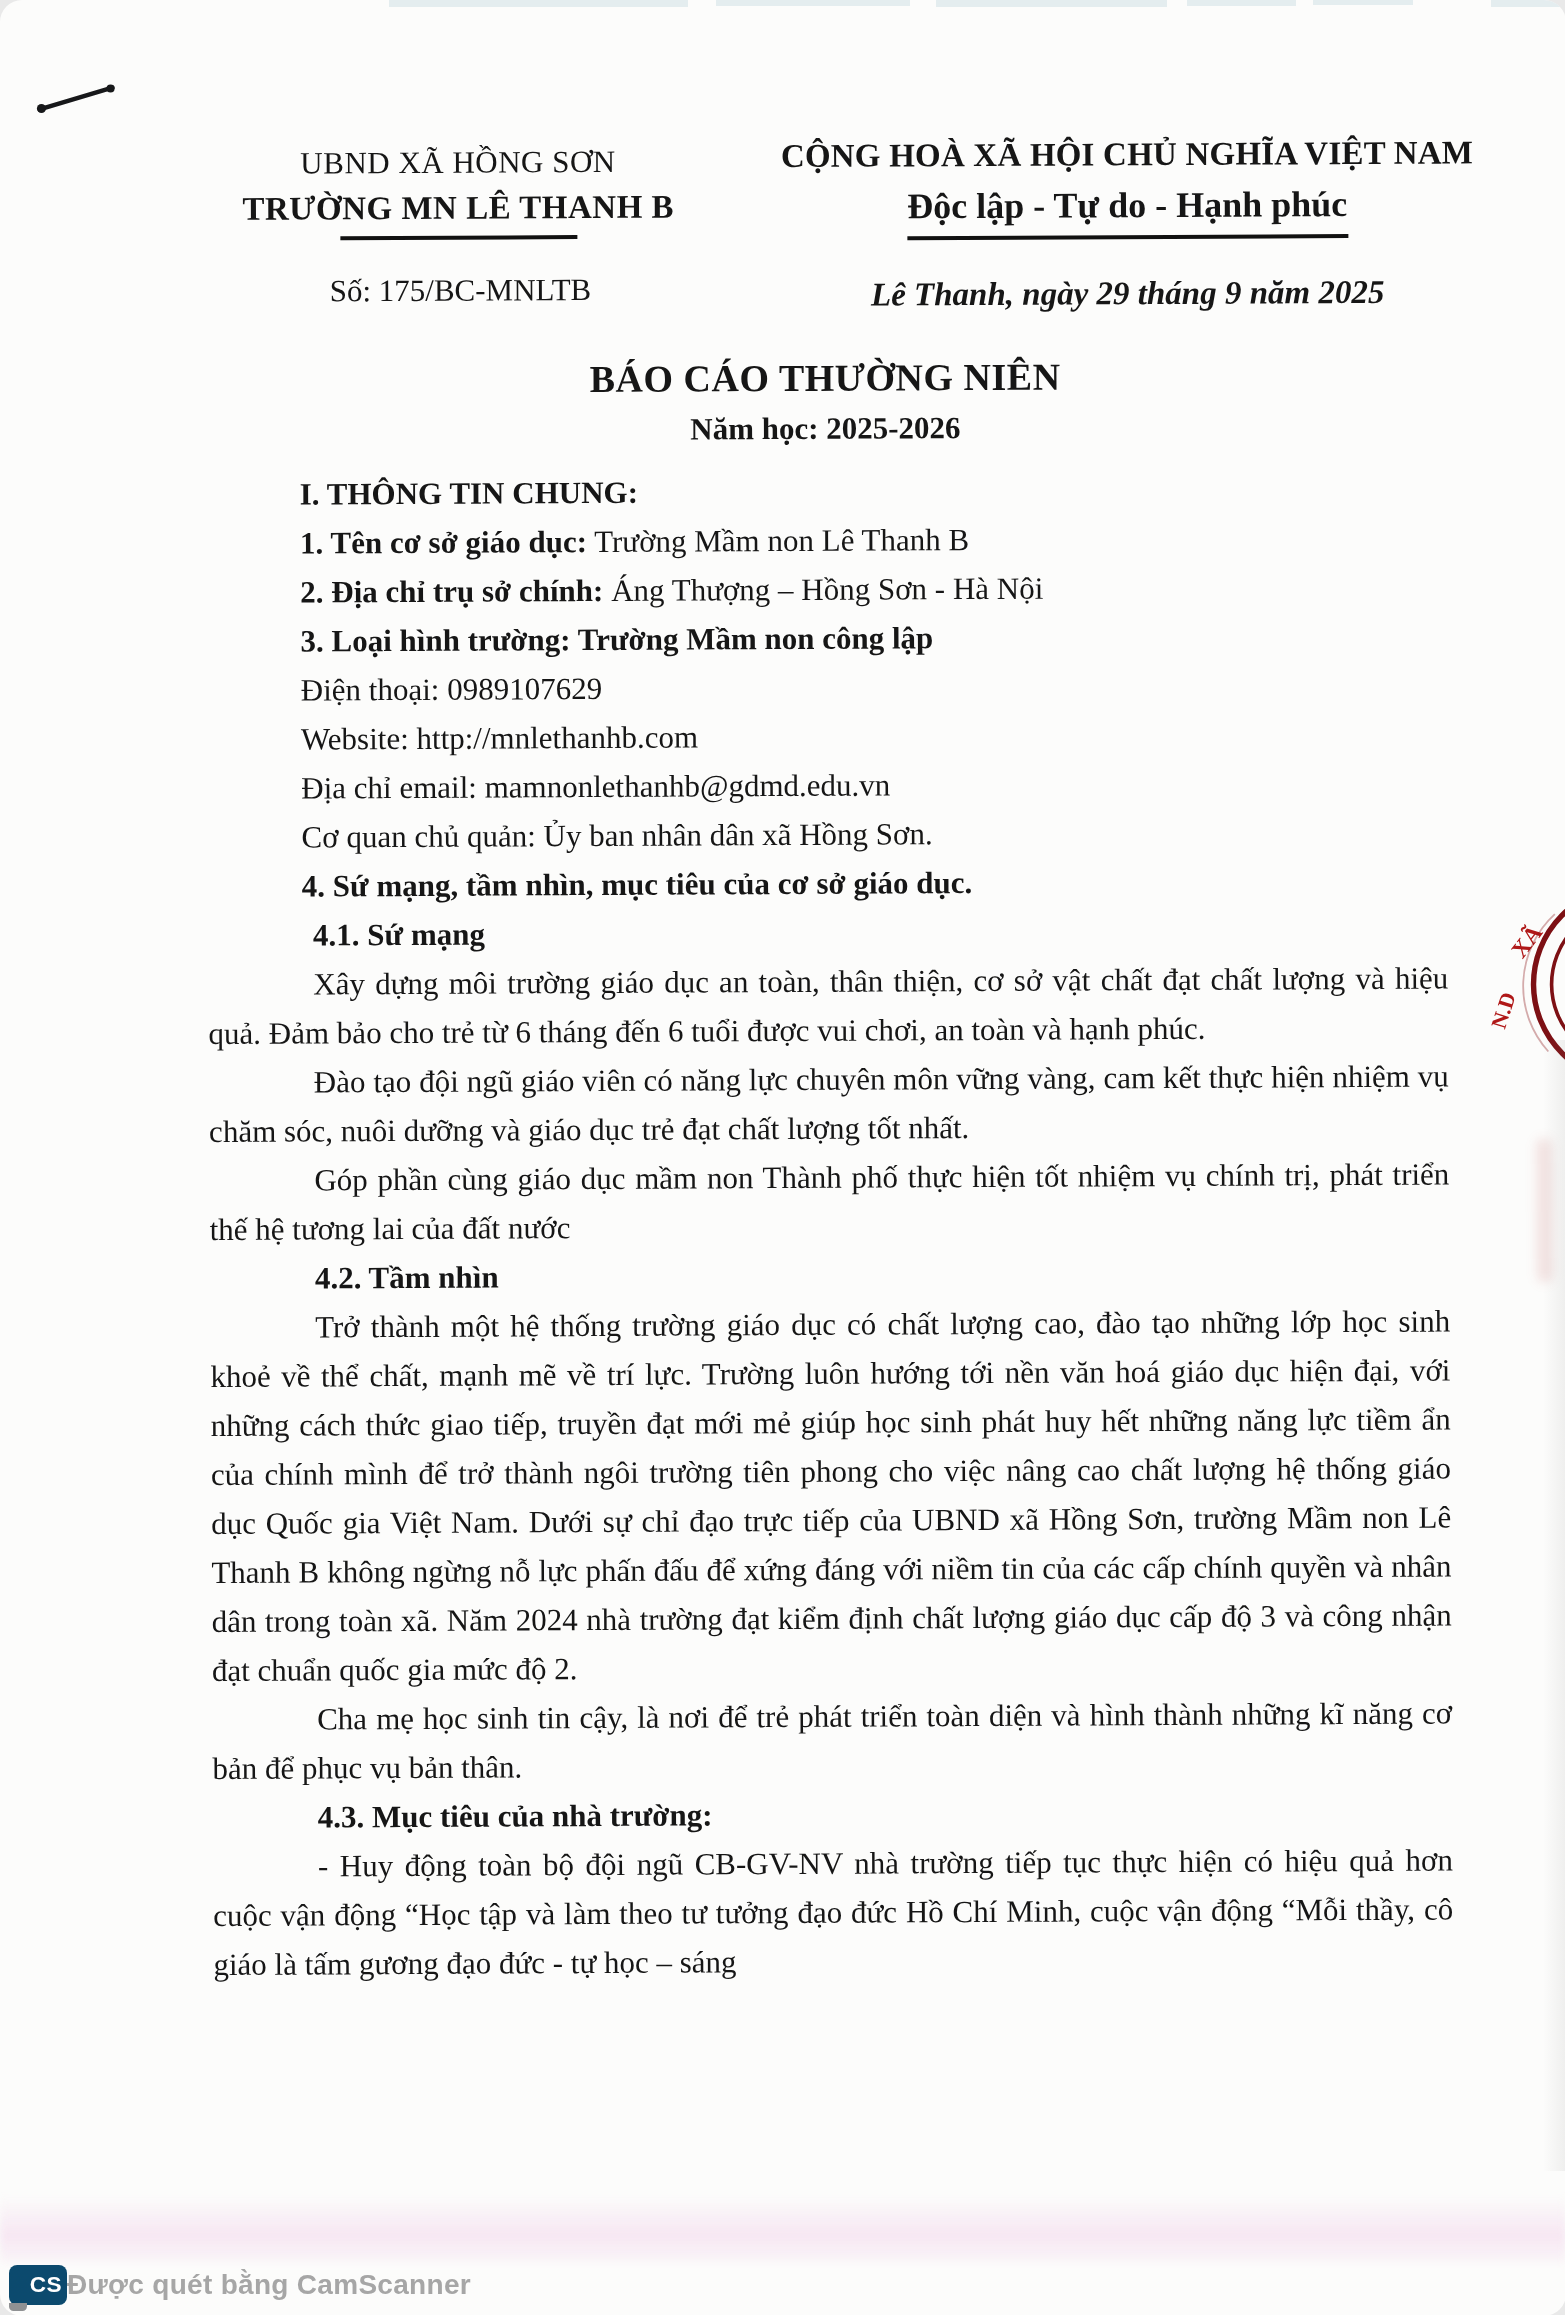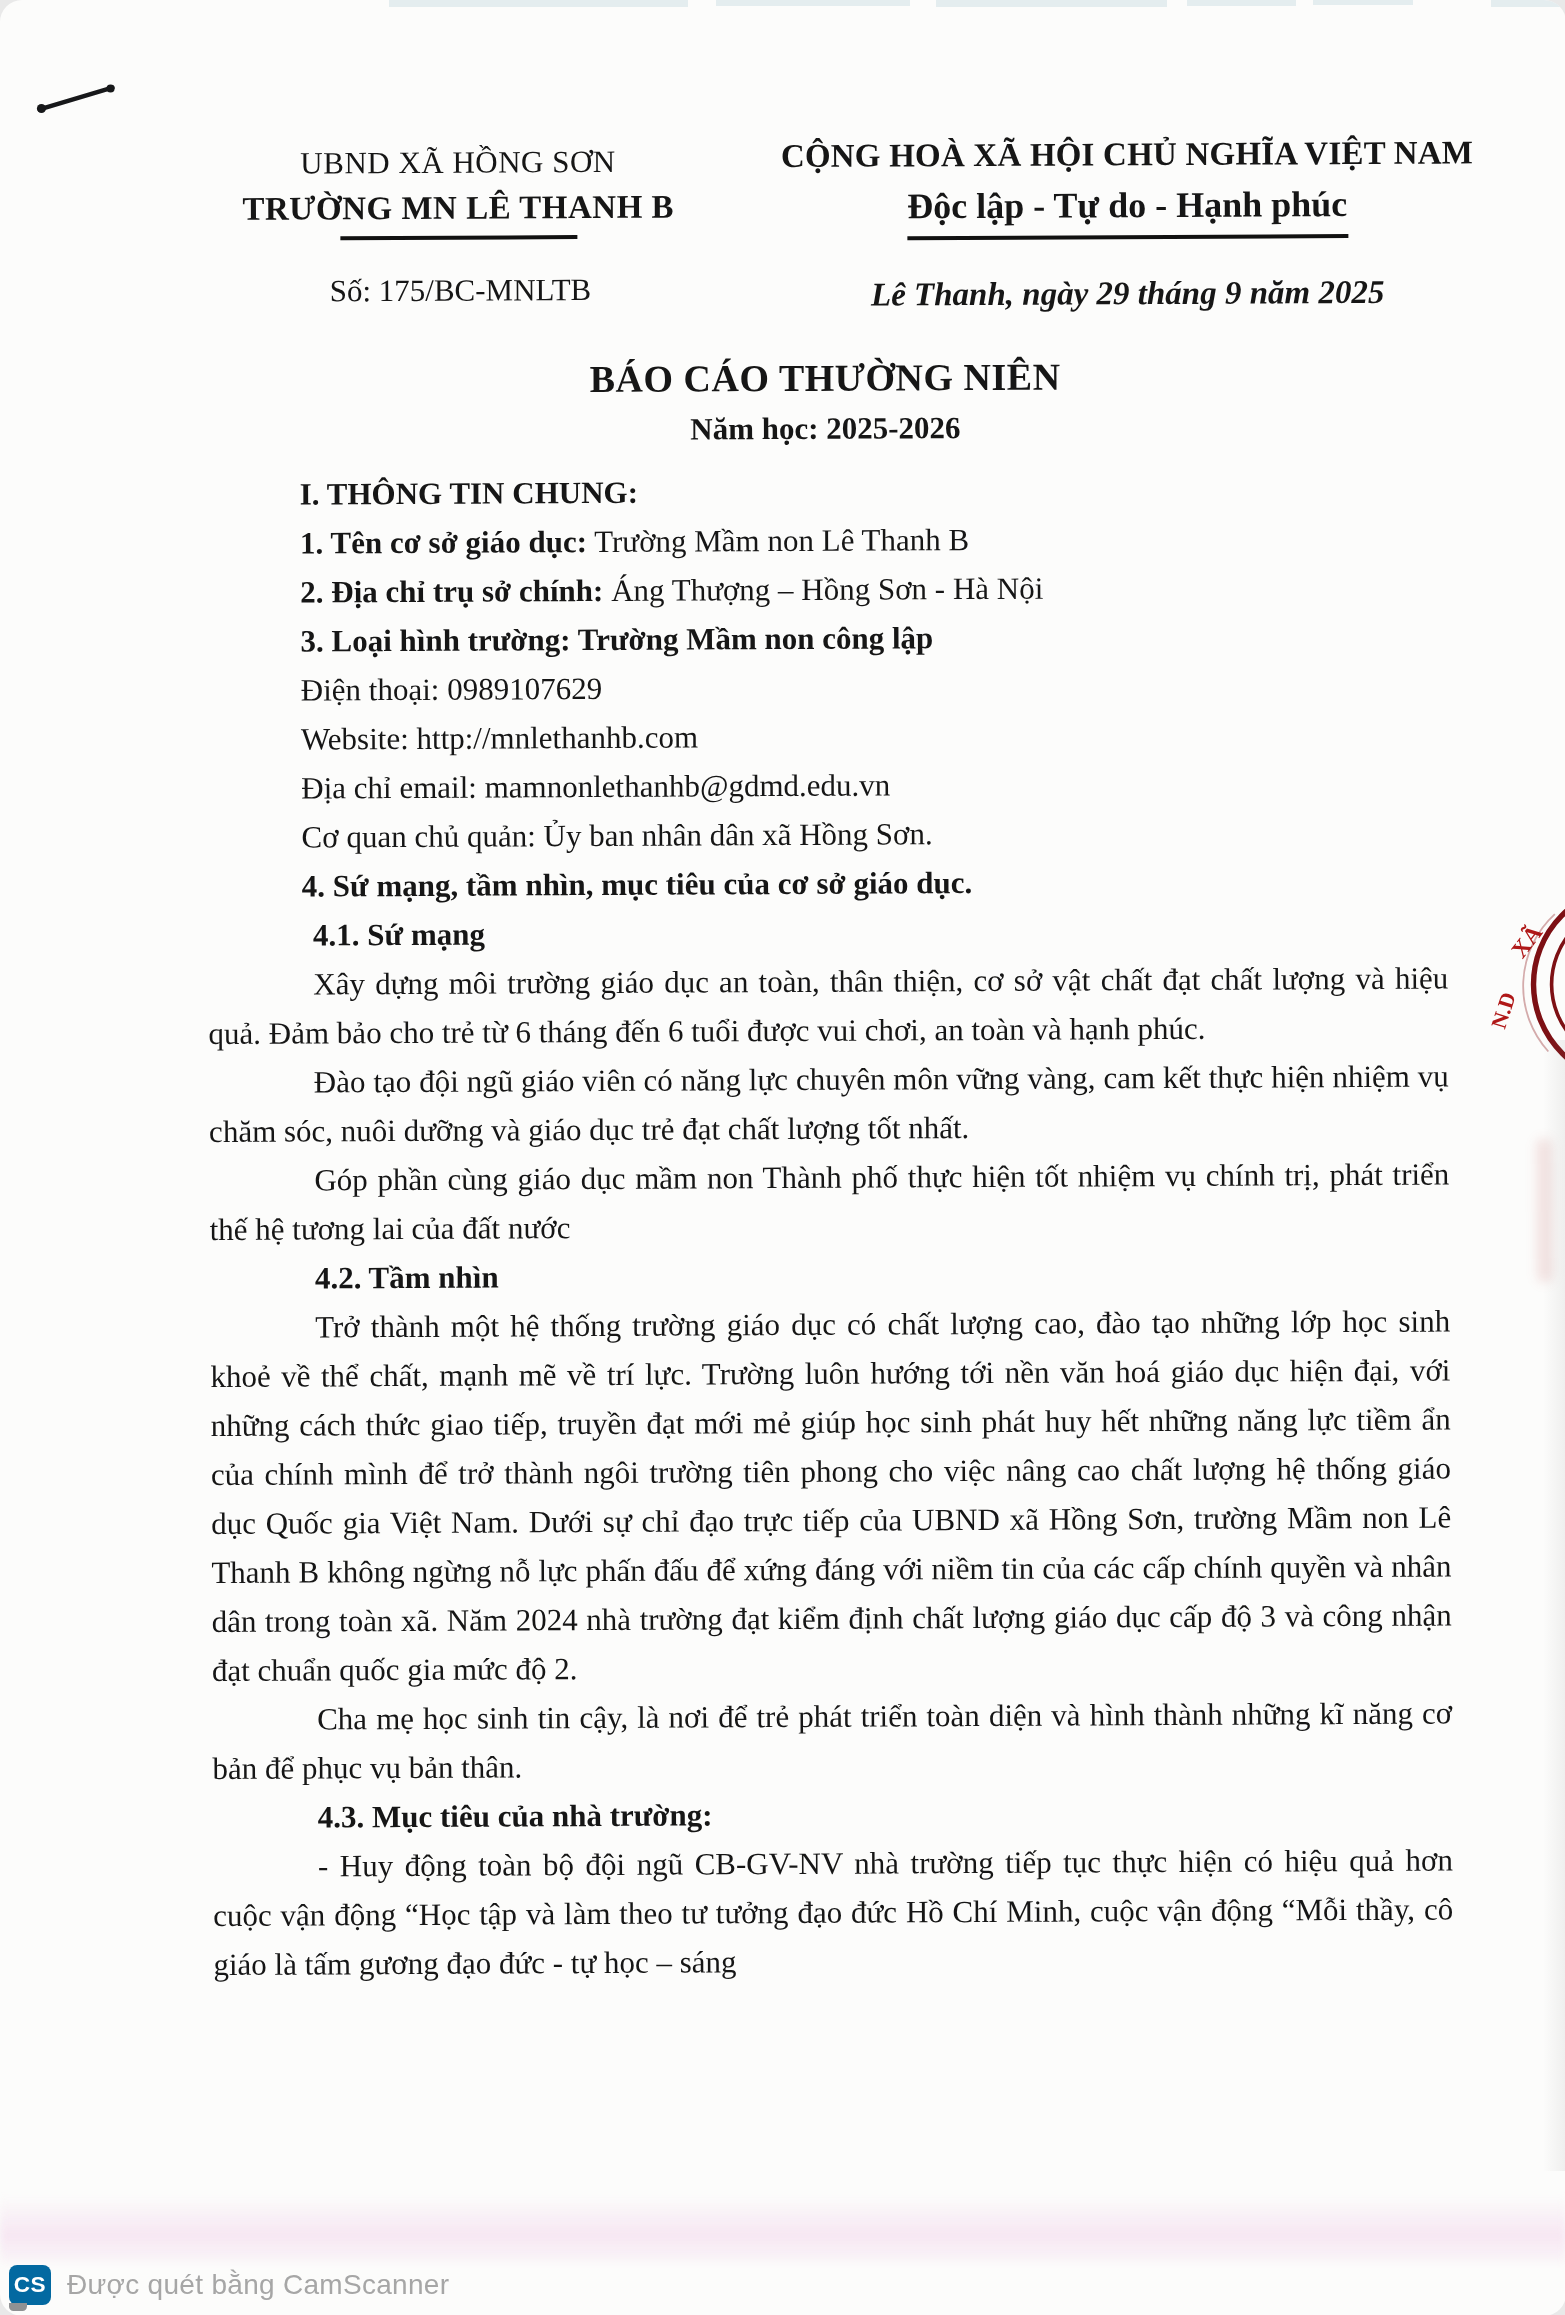--- a/index.html
+++ b/index.html
@@ -78,31 +78,31 @@
     position:absolute;right:0;top:1040px;width:23.5px;height:1131px;
     background:linear-gradient(to left, rgba(120,120,120,.10), rgba(120,120,120,0));
   }
   
   .footer{
     position:absolute;left:0;top:2260px;width:1566px;height:56px;
     font-family:"Liberation Sans", sans-serif;
   }
   .cs-logo{
     position:absolute;left:9px;top:5.4px;width:42px;height:40px;
-    background:#0369a1;border-radius:8.1px;
+    background:#0c4a6e;border-radius:8.1px;
     display:flex;align-items:center;justify-content:center;
-    color:#ffffff;font-weight:700;font-size:22.6px;letter-spacing:0.5px;
+    color:#ffffff;font-weight:700;font-size:22.6px;letter-spacing:0.5px;padding-left:16px;
   }
   .cs-foot{
     position:absolute;left:9px;top:43px;width:18px;height:8.1px;
     background:#8f9193;border-radius:0 0 4.5px 4.5px;
   }
   .footer-text{
     position:absolute;left:67px;top:9px;
-    font-size:28px;color:#a6a6a6;letter-spacing:0.3px;
+    font-size:28px;color:#a6a6a6;letter-spacing:0.3px;font-weight:bold;
   }
 </style>
 </head>
 <body>
 
 <div class="page">
 
   <div class="top-dash" style="left:389px;width:299px;height:7.2px;"></div>
   <div class="top-dash" style="left:716px;width:194px;height:6.3px;"></div>
   <div class="top-dash" style="left:936px;width:231px;height:7.2px;"></div>

